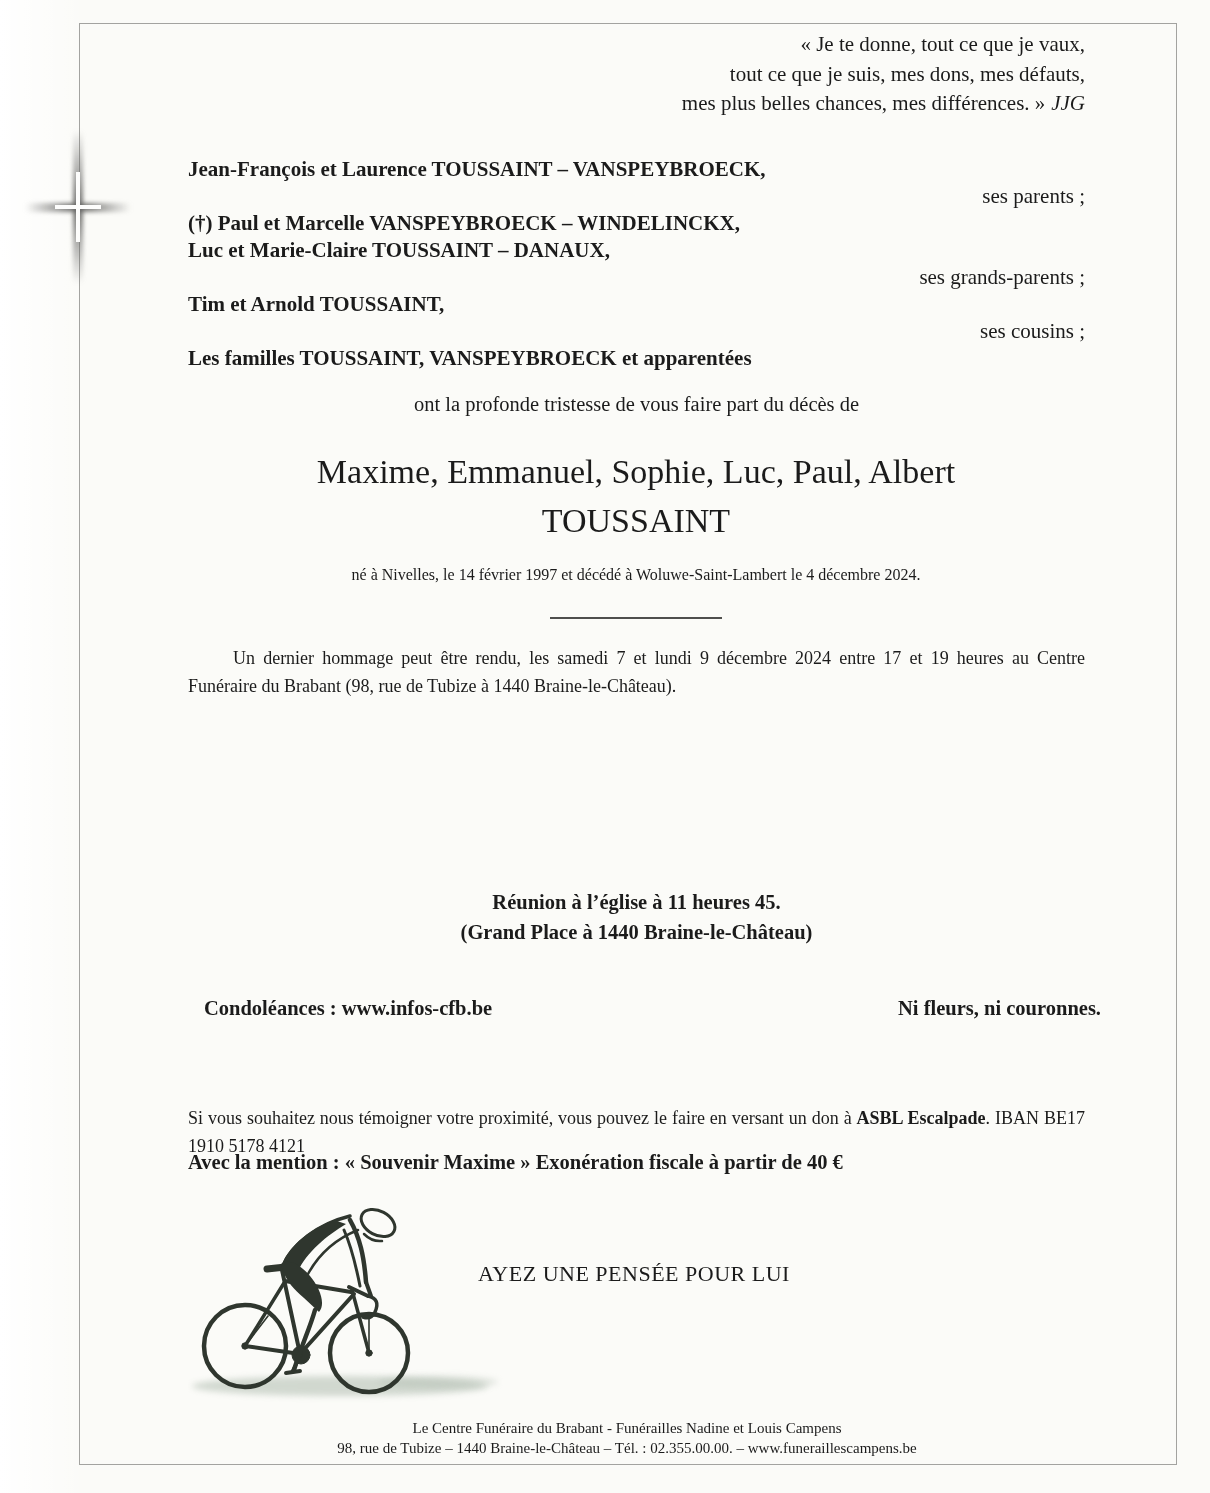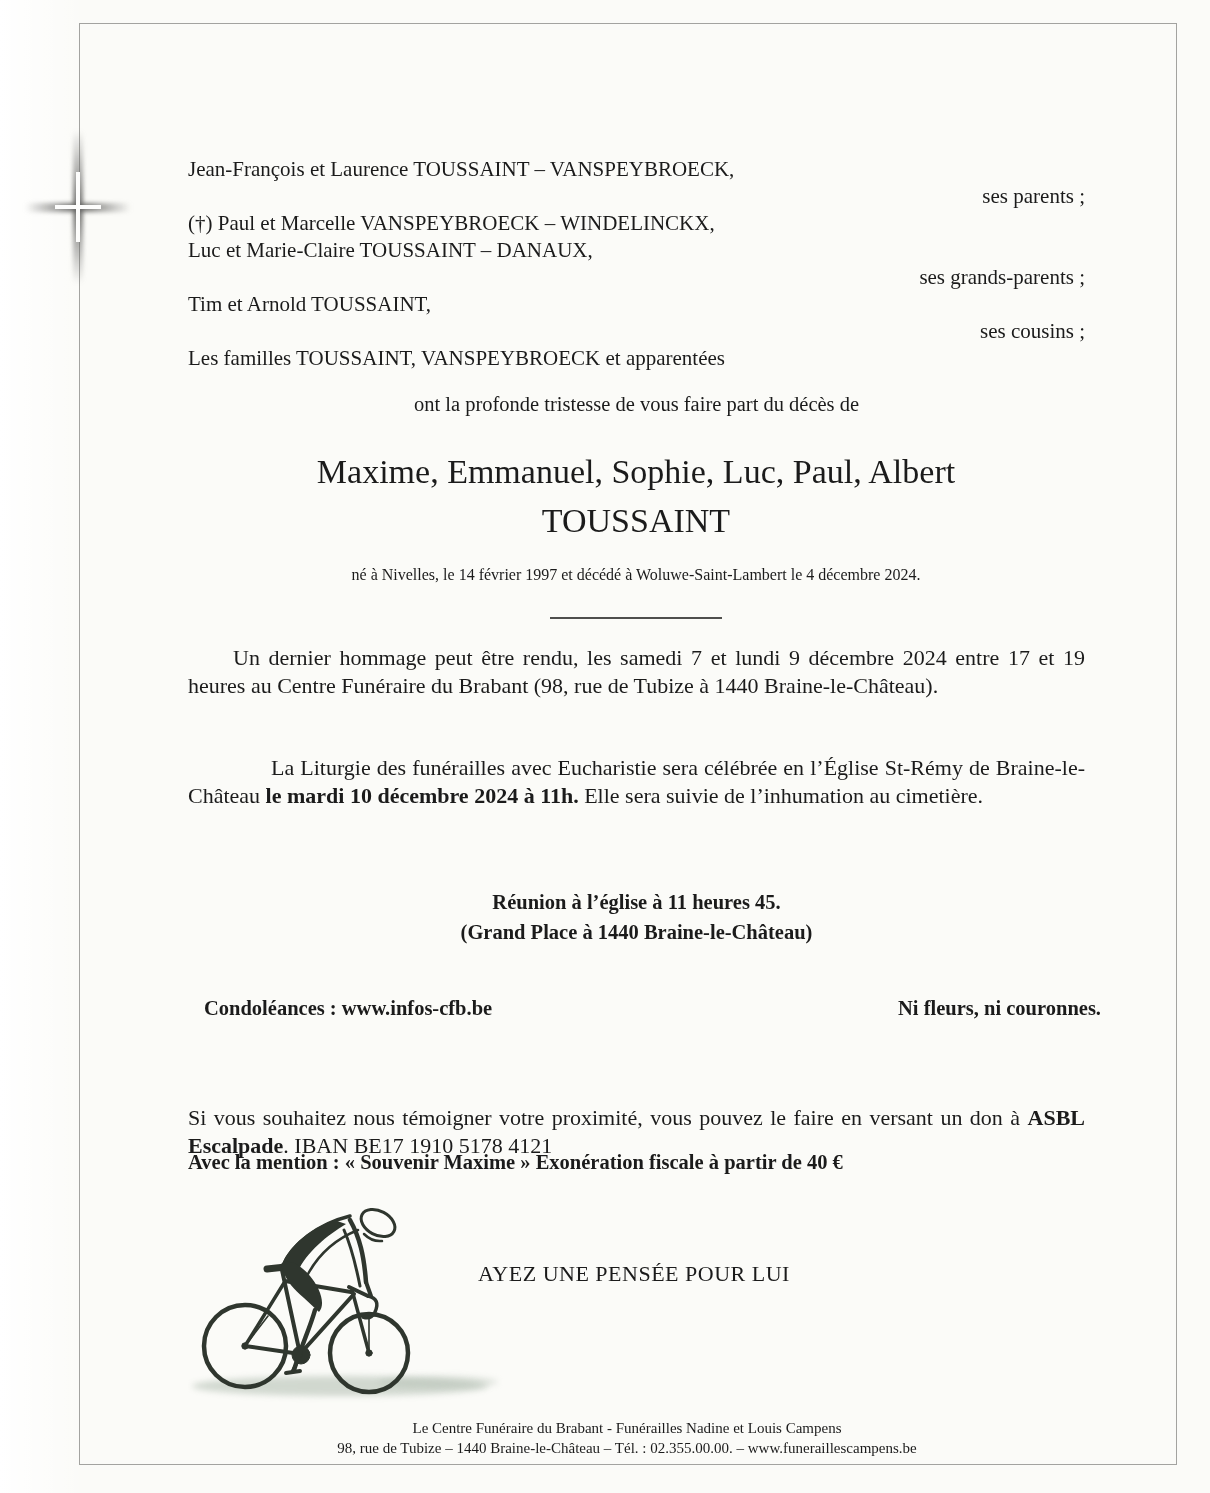--- a/index.html
+++ b/index.html
@@ -35,36 +35,36 @@
   .memorial-cross .cw-v{position:absolute;left:-2px;top:-35px;width:4px;height:70px;background:#fdfdfc;}
   .memorial-cross .cw-h{position:absolute;left:-23px;top:-2px;width:46px;height:4px;background:#fdfdfc;}
 
   .quote{
     position:absolute;top:30px;right:125px;text-align:right;
     font-size:21px;line-height:29.5px;
   }
   .quote .attr{font-style:italic;margin-left:.28em;}
 
   .family{position:absolute;left:188px;top:156px;width:897px;font-size:21px;}
-  .family .f-line{height:27px;line-height:27px;white-space:nowrap;}
+  .family .f-line{height:27px;line-height:27px;white-space:nowrap;font-weight:bold;}
   .family .f-rel{height:27px;line-height:27px;text-align:right;}
 
   .announcement{position:absolute;left:188px;top:393px;width:897px;text-align:center;font-size:20.5px;}
 
   .deceased{position:absolute;left:100px;top:447px;width:1072px;text-align:center;}
   .deceased .given{font-size:34px;line-height:49px;}
   .deceased .surname{font-size:34px;line-height:49px;}
 
   .life-dates{position:absolute;left:100px;top:566px;width:1072px;text-align:center;font-size:16px;font-family:Liberation Serif, serif;}
 
   .separator{position:absolute;left:550px;top:617px;width:172px;height:0;border-top:2px solid #4f4f4d;}
 
   .para{
     position:absolute;left:188px;width:897px;margin:0;
-    font-size:22px;line-height:28px;text-align:justify;
+    font-size:18px;line-height:28px;text-align:justify;
   }
   .para.viewing{top:644px;text-indent:45px;}
   .para.liturgy{top:754px;text-indent:83px;}
   .para.donation{top:1068px;margin-top:36px;}
 
   .reunion{position:absolute;left:188px;top:887px;width:897px;text-align:center;font-weight:bold;font-size:20.5px;line-height:30px;}
 
   .condolences-row{
     position:absolute;left:204px;top:997px;width:897px;
     display:flex;justify-content:space-between;align-items:baseline;
@@ -90,20 +90,25 @@
 
   <div class="page-border"></div>
 
   <div class="memorial-cross">
     <div class="cg-v"></div>
     <div class="cg-h"></div>
     <div class="cw-v"></div>
     <div class="cw-h"></div>
   </div>
 
+  <div class="quote">
+    <div class="q-line">« Je te donne, tout ce que je vaux,</div>
+    <div class="q-line">tout ce que je suis, mes dons, mes défauts,</div>
+    <div class="q-line"><span>mes plus belles chances, mes différences. »</span><span class="attr">JJG</span></div>
+  </div>
 
   <div class="family">
     <div class="f-line">Jean-François et Laurence TOUSSAINT – VANSPEYBROECK,</div>
     <div class="f-rel">ses parents ;</div>
     <div class="f-line">(†) Paul et Marcelle VANSPEYBROECK – WINDELINCKX,</div>
     <div class="f-line">Luc et Marie-Claire TOUSSAINT – DANAUX,</div>
     <div class="f-rel">ses grands-parents ;</div>
     <div class="f-line">Tim et Arnold TOUSSAINT,</div>
     <div class="f-rel">ses cousins ;</div>
     <div class="f-line">Les familles TOUSSAINT, VANSPEYBROECK et apparentées</div>
@@ -115,21 +120,20 @@
     <div class="given">Maxime, Emmanuel, Sophie, Luc, Paul, Albert</div>
     <div class="surname">TOUSSAINT</div>
   </div>
 
   <div class="life-dates">né à Nivelles, le 14 février 1997 et décédé à Woluwe-Saint-Lambert le 4 décembre 2024.</div>
 
   <div class="separator"></div>
 
   <p class="para viewing">Un dernier hommage peut être rendu, les samedi 7 et lundi 9 décembre 2024 entre 17 et 19 heures au Centre Funéraire du Brabant (98, rue de Tubize à 1440 Braine-le-Château).</p>
 
-  <p class="para liturgy"><span>La Liturgie des funérailles avec Eucharistie sera célébrée en l’Église St-Rémy de Braine-le-Château </span><b>le mardi 10 décembre 2024 à 11h.</b><span> Elle sera suivie de l’inhumation au cimetière.</span></p>
 
   <div class="reunion">
     <div>Réunion à l’église à 11 heures 45.</div>
     <div>(Grand Place à 1440 Braine-le-Château)</div>
   </div>
 
   <div class="condolences-row">
     <div>Condoléances : www.infos-cfb.be</div>
     <div>Ni fleurs, ni couronnes.</div>
   </div>

